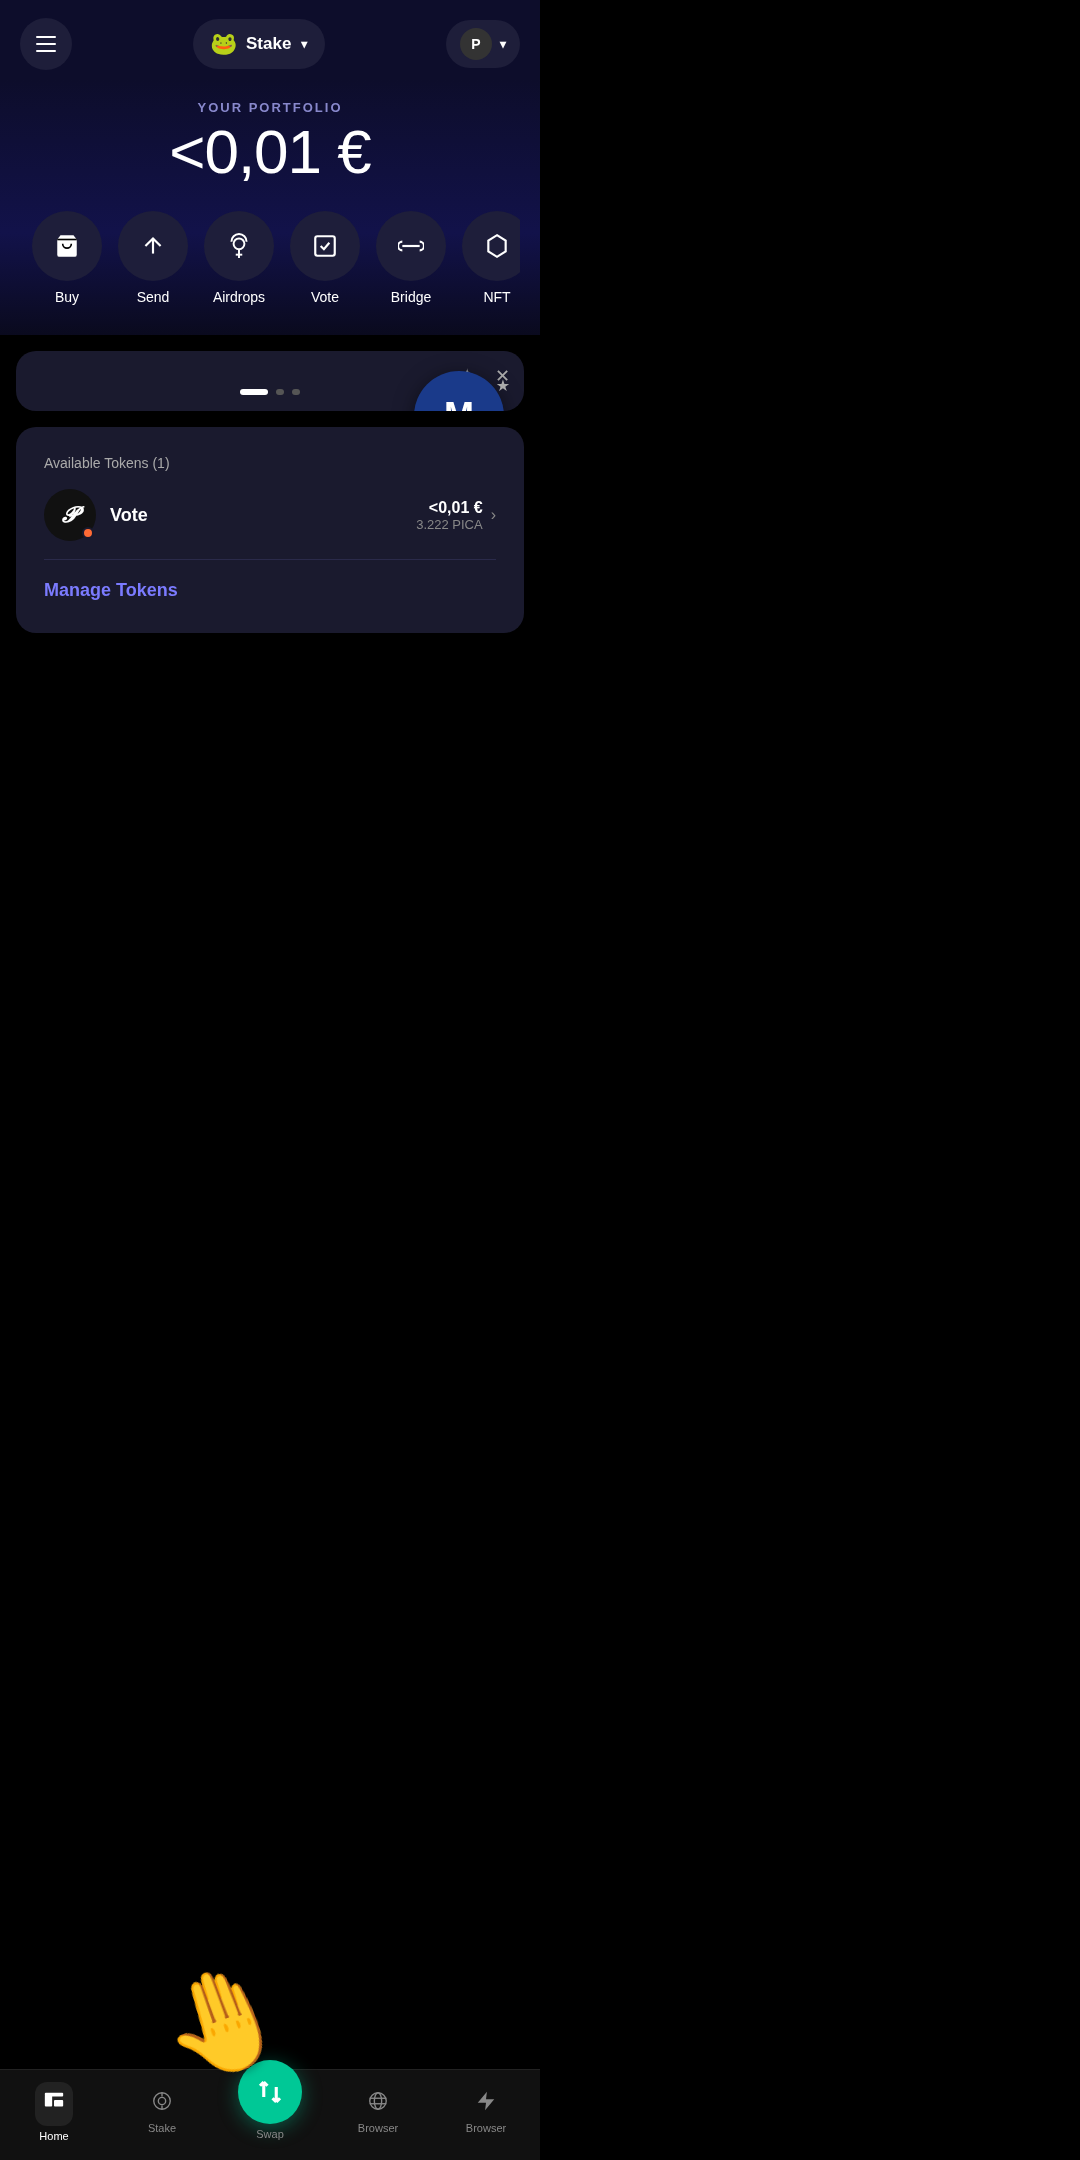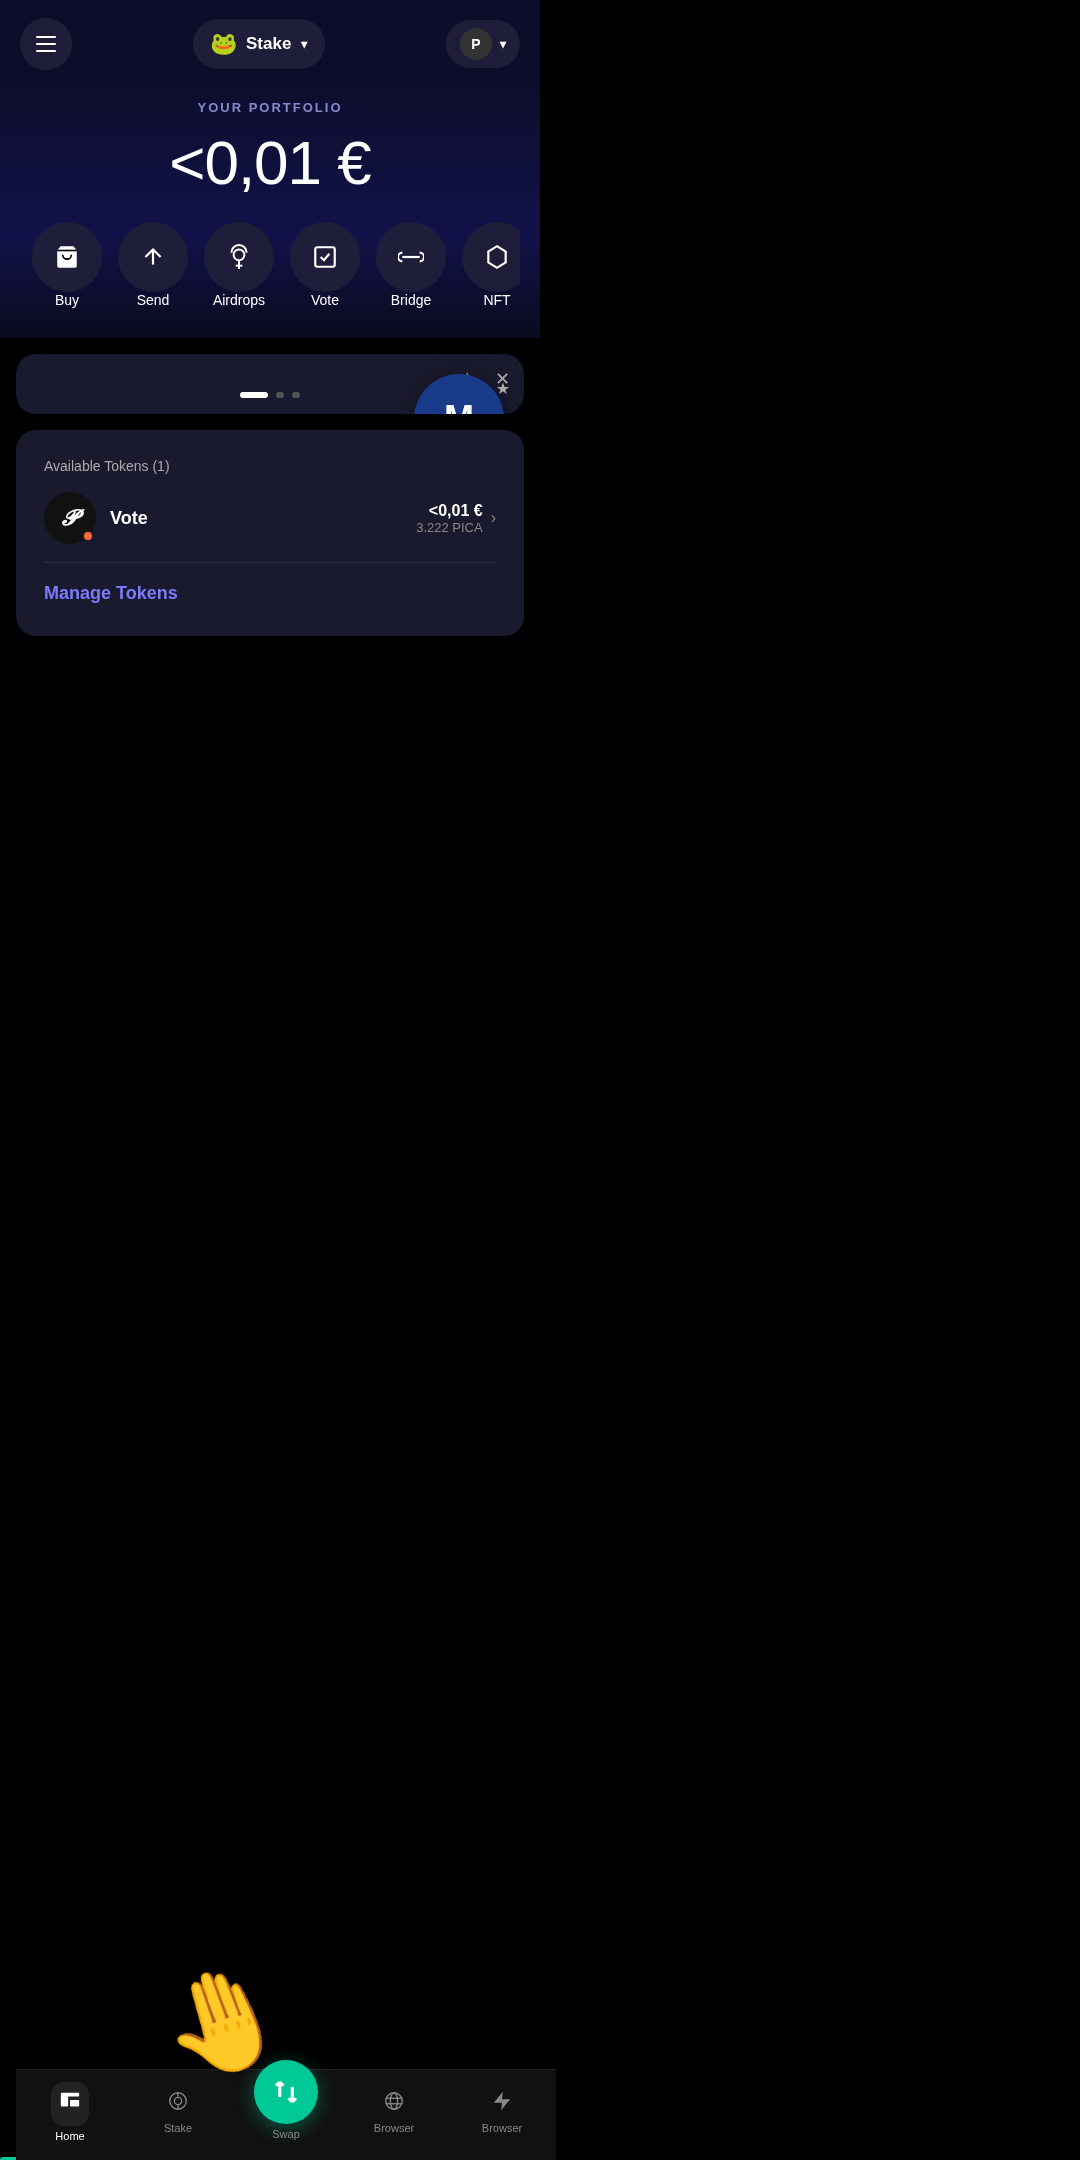--- a/index.html
+++ b/index.html
@@ -72,21 +72,21 @@
       background: linear-gradient(180deg, #0d0d2b 0%, #12124a 60%, #0a0a1e 100%);
       padding: 20px 20px 30px;
       text-align: center;
     }
     .portfolio-label {
       color: #8888cc;
       font-size: 13px;
       font-weight: 600;
       letter-spacing: 2px;
       text-transform: uppercase;
-      margin-bottom: 12px;
+      margin-bottom: 1px;
       text-align: center;
     }
     .portfolio-value {
       color: #fff;
       font-size: 62px;
       font-weight: 300;
       letter-spacing: -1px;
       margin-bottom: 24px;
     }
     .wallet-address-bar {
@@ -136,21 +136,21 @@
       justify-content: flex-start;
       padding: 0 12px;
       overflow-x: auto;
       scrollbar-width: none;
     }
     .actions-row::-webkit-scrollbar { display: none; }
     .action-item {
       display: flex;
       flex-direction: column;
       align-items: center;
-      gap: 0;
+      gap: 8px;
       cursor: pointer;
       flex-shrink: 0;
     }
     .action-circle {
       width: 70px;
       height: 70px;
       border-radius: 50%;
       background: #1e1e3a;
       display: flex;
       align-items: center;
@@ -330,21 +330,21 @@
       background: none;
       border: none;
       cursor: pointer;
       padding: 4px 0;
     }
 
     
     .bottom-nav {
       position: fixed;
       bottom: 0;
-      left: 16px;
+      left: 0;
       width: 540px;
       background: #111;
       border-top: 1px solid #222;
       display: flex;
       align-items: center;
       justify-content: space-around;
       padding: 12px 0 18px;
       z-index: 100;
     }
     .nav-item {

